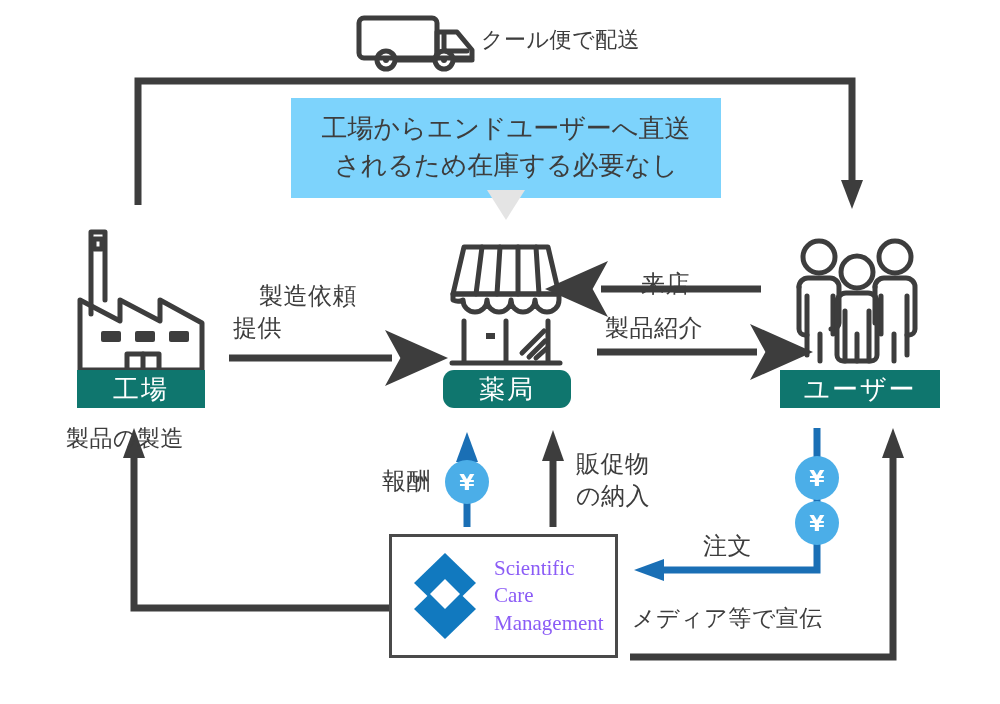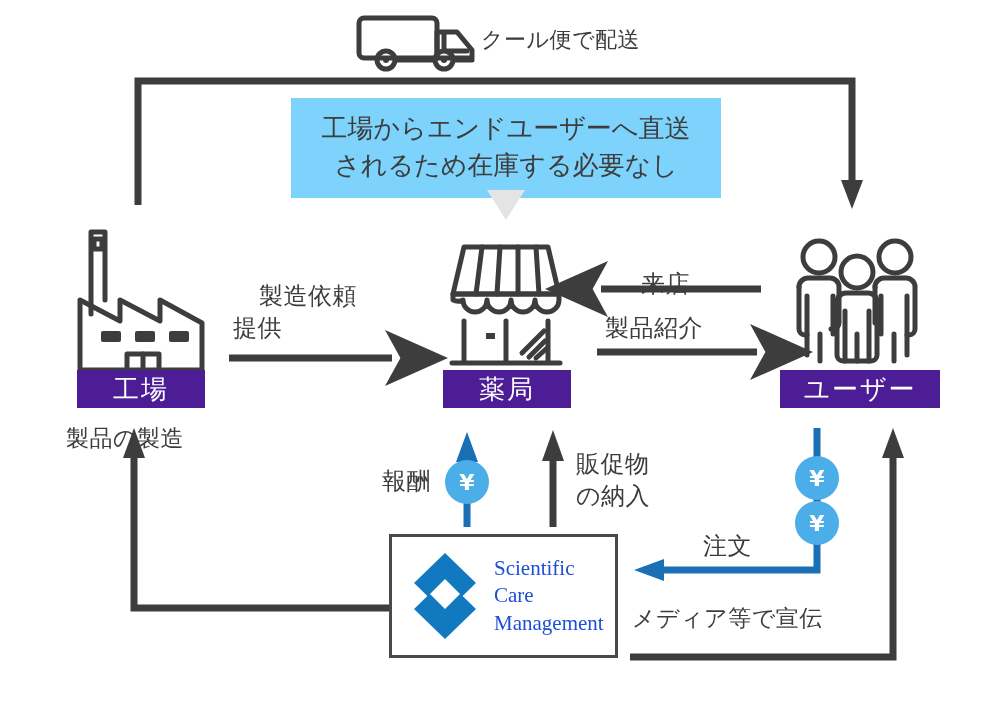--- a/index.html
+++ b/index.html
@@ -22,21 +22,21 @@
     line-height:1.28;
     letter-spacing:0.5px;
   }
   .t-lg{font-size:22px;}
   .t-md{font-size:24px;}
   .t-sm{font-size:23px;}
 
   
   .chip{
     position:absolute;
-    background:#4c1d95;
+    background:#0f766e;
     color:#ffffff;
     font-family:"DejaVu Sans","Liberation Sans",sans-serif;
     font-size:26px;
     text-align:center;
     line-height:38px;
     height:38px;
     letter-spacing:2px;
     white-space:nowrap;
   }
 
@@ -65,21 +65,21 @@
     position:absolute;
     border:3px solid #4a4a4a;
     background:#fff;
     box-sizing:border-box;
     display:flex;align-items:center;
   }
   .logo-mark{position:relative;width:78px;height:86px;flex:0 0 auto;margin-left:14px;}
   .logo-type{
     margin-left:10px;
     font-family:"Liberation Serif","DejaVu Serif",serif;
-    font-size:21px;color:#1d4ed8;line-height:1.30;
+    font-size:21px;color:#8b5cf6;line-height:1.30;
   }
 
   
   svg.layer{position:absolute;left:0;top:0;width:1000px;height:704px;overflow:visible;}
   .dk{stroke:#3d3d3d;fill:none;}
   .bl{stroke:#1a6fb5;fill:none;}
   .dkf{fill:#3d3d3d;}
   .blf{fill:#1a6fb5;}
   .coin{fill:#4baee8;}
   .coin-t{fill:#ffffff;font-family:"DejaVu Sans",sans-serif;font-size:22px;font-weight:bold;text-anchor:middle;}
@@ -205,21 +205,21 @@
   </div>
   <div class="bubble-tail" style="left:487px;top:190px;"></div>
 
   <div class="abs jp t-md" style="left:233px;top:281px;text-align:center;width:150px;">製造依頼</div>
   <div class="abs jp t-md" style="left:233px;top:313px;text-align:left;width:150px;">提供</div>
 
   <div class="abs jp t-md" style="left:641px;top:250px;margin-top:19px;">来店</div>
   <div class="abs jp t-md" style="left:605px;top:313px;">製品紹介</div>
 
   <div class="chip" style="left:77px;top:370px;width:128px;">工場</div>
-  <div class="chip" style="left:443px;top:370px;width:128px;">薬局</div>
+  <div class="chip" style="left:443px;top:370px;width:128px;border-radius:11px;">薬局</div>
   <div class="chip" style="left:780px;top:370px;width:160px;">ユーザー</div>
 
   <div class="abs jp t-sm" style="left:66px;top:424px;">製品の製造</div>
 
   <div class="abs jp t-md" style="left:382px;top:466px;">報酬</div>
 
   <div class="abs jp t-md" style="left:576px;top:449px;">販促物</div>
   <div class="abs jp t-md" style="left:576px;top:481px;">の納入</div>
 
 

